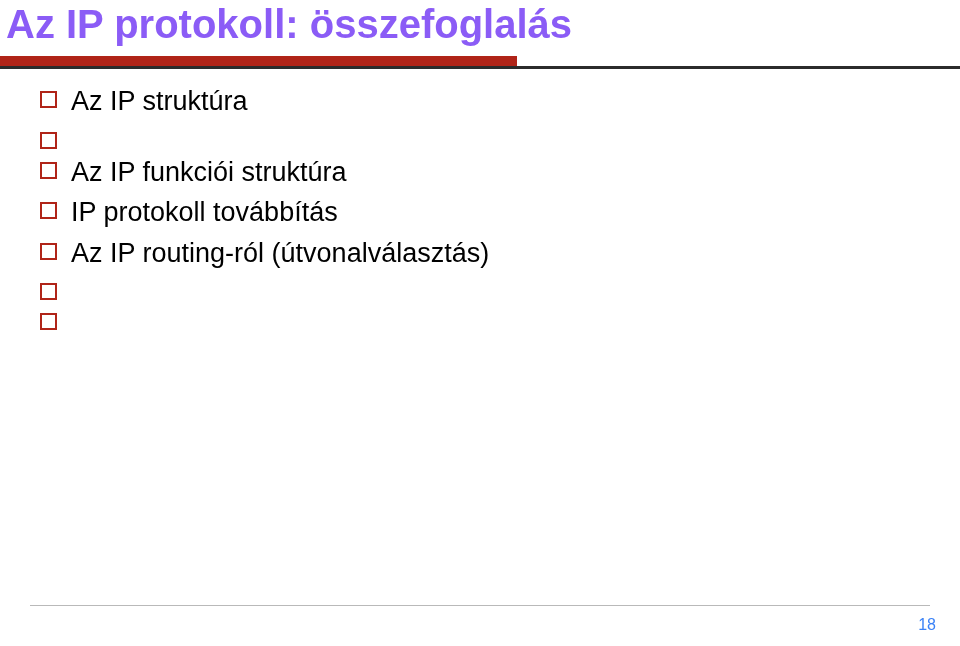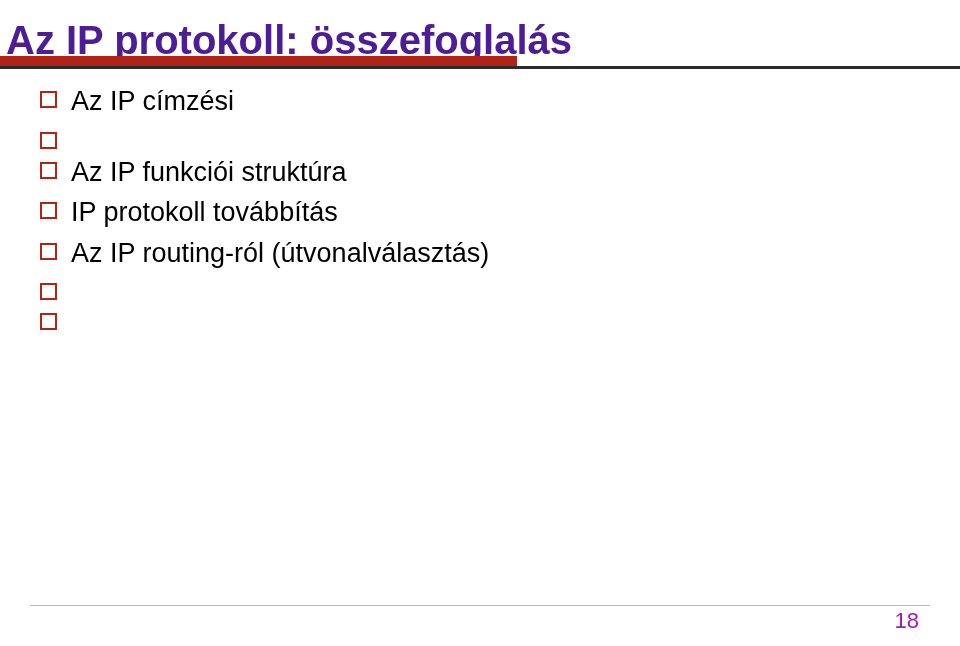--- a/index.html
+++ b/index.html
@@ -13,24 +13,24 @@
   }
   .slide {
     position: relative;
     width: 960px;
     height: 646px;
     box-sizing: border-box;
   }
   .title {
     position: absolute;
     left: 6px;
-    top: 18px;
+    top: 2px;
     font-size: 40px;
     font-weight: bold;
-    color: #4c1d95;
+    color: #8b5cf6;
     white-space: nowrap;
   }
   .rule-wrap {
     position: absolute;
     left: 0;
     top: 56px;
     width: 960px;
   }
   .rule-red {
     background: #b02418;
@@ -73,42 +73,42 @@
   .footer-line {
     position: absolute;
     left: 30px;
     right: 30px;
     bottom: 40px;
     height: 1px;
     background: #b9b9b9;
   }
   .page-num {
     position: absolute;
-    right: 41px;
+    right: 24px;
     bottom: 12px;
-    font-size: 22px;
-    color: #a21caf;
+    font-size: 16px;
+    color: #3b82f6;
   }
 </style>
 </head>
 <body>
 
 <div class="slide">
 
   <div class="title">Az IP protokoll: összefoglalás</div>
 
   <div class="rule-wrap">
     <div class="rule-red"></div>
     <div class="rule-dark"></div>
   </div>
 
   <div class="content">
     <div class="item">
       <span class="marker"></span>
-      <span class="item-text">Az IP címzési</span>
+      <span class="item-text">Az IP struktúra</span>
     </div>
     <div class="item">
       <span class="marker"></span>
     </div>
     <div class="item">
       <span class="marker"></span>
       <span class="item-text">Az IP funkciói struktúra</span>
     </div>
     <div class="item">
       <span class="marker"></span>

